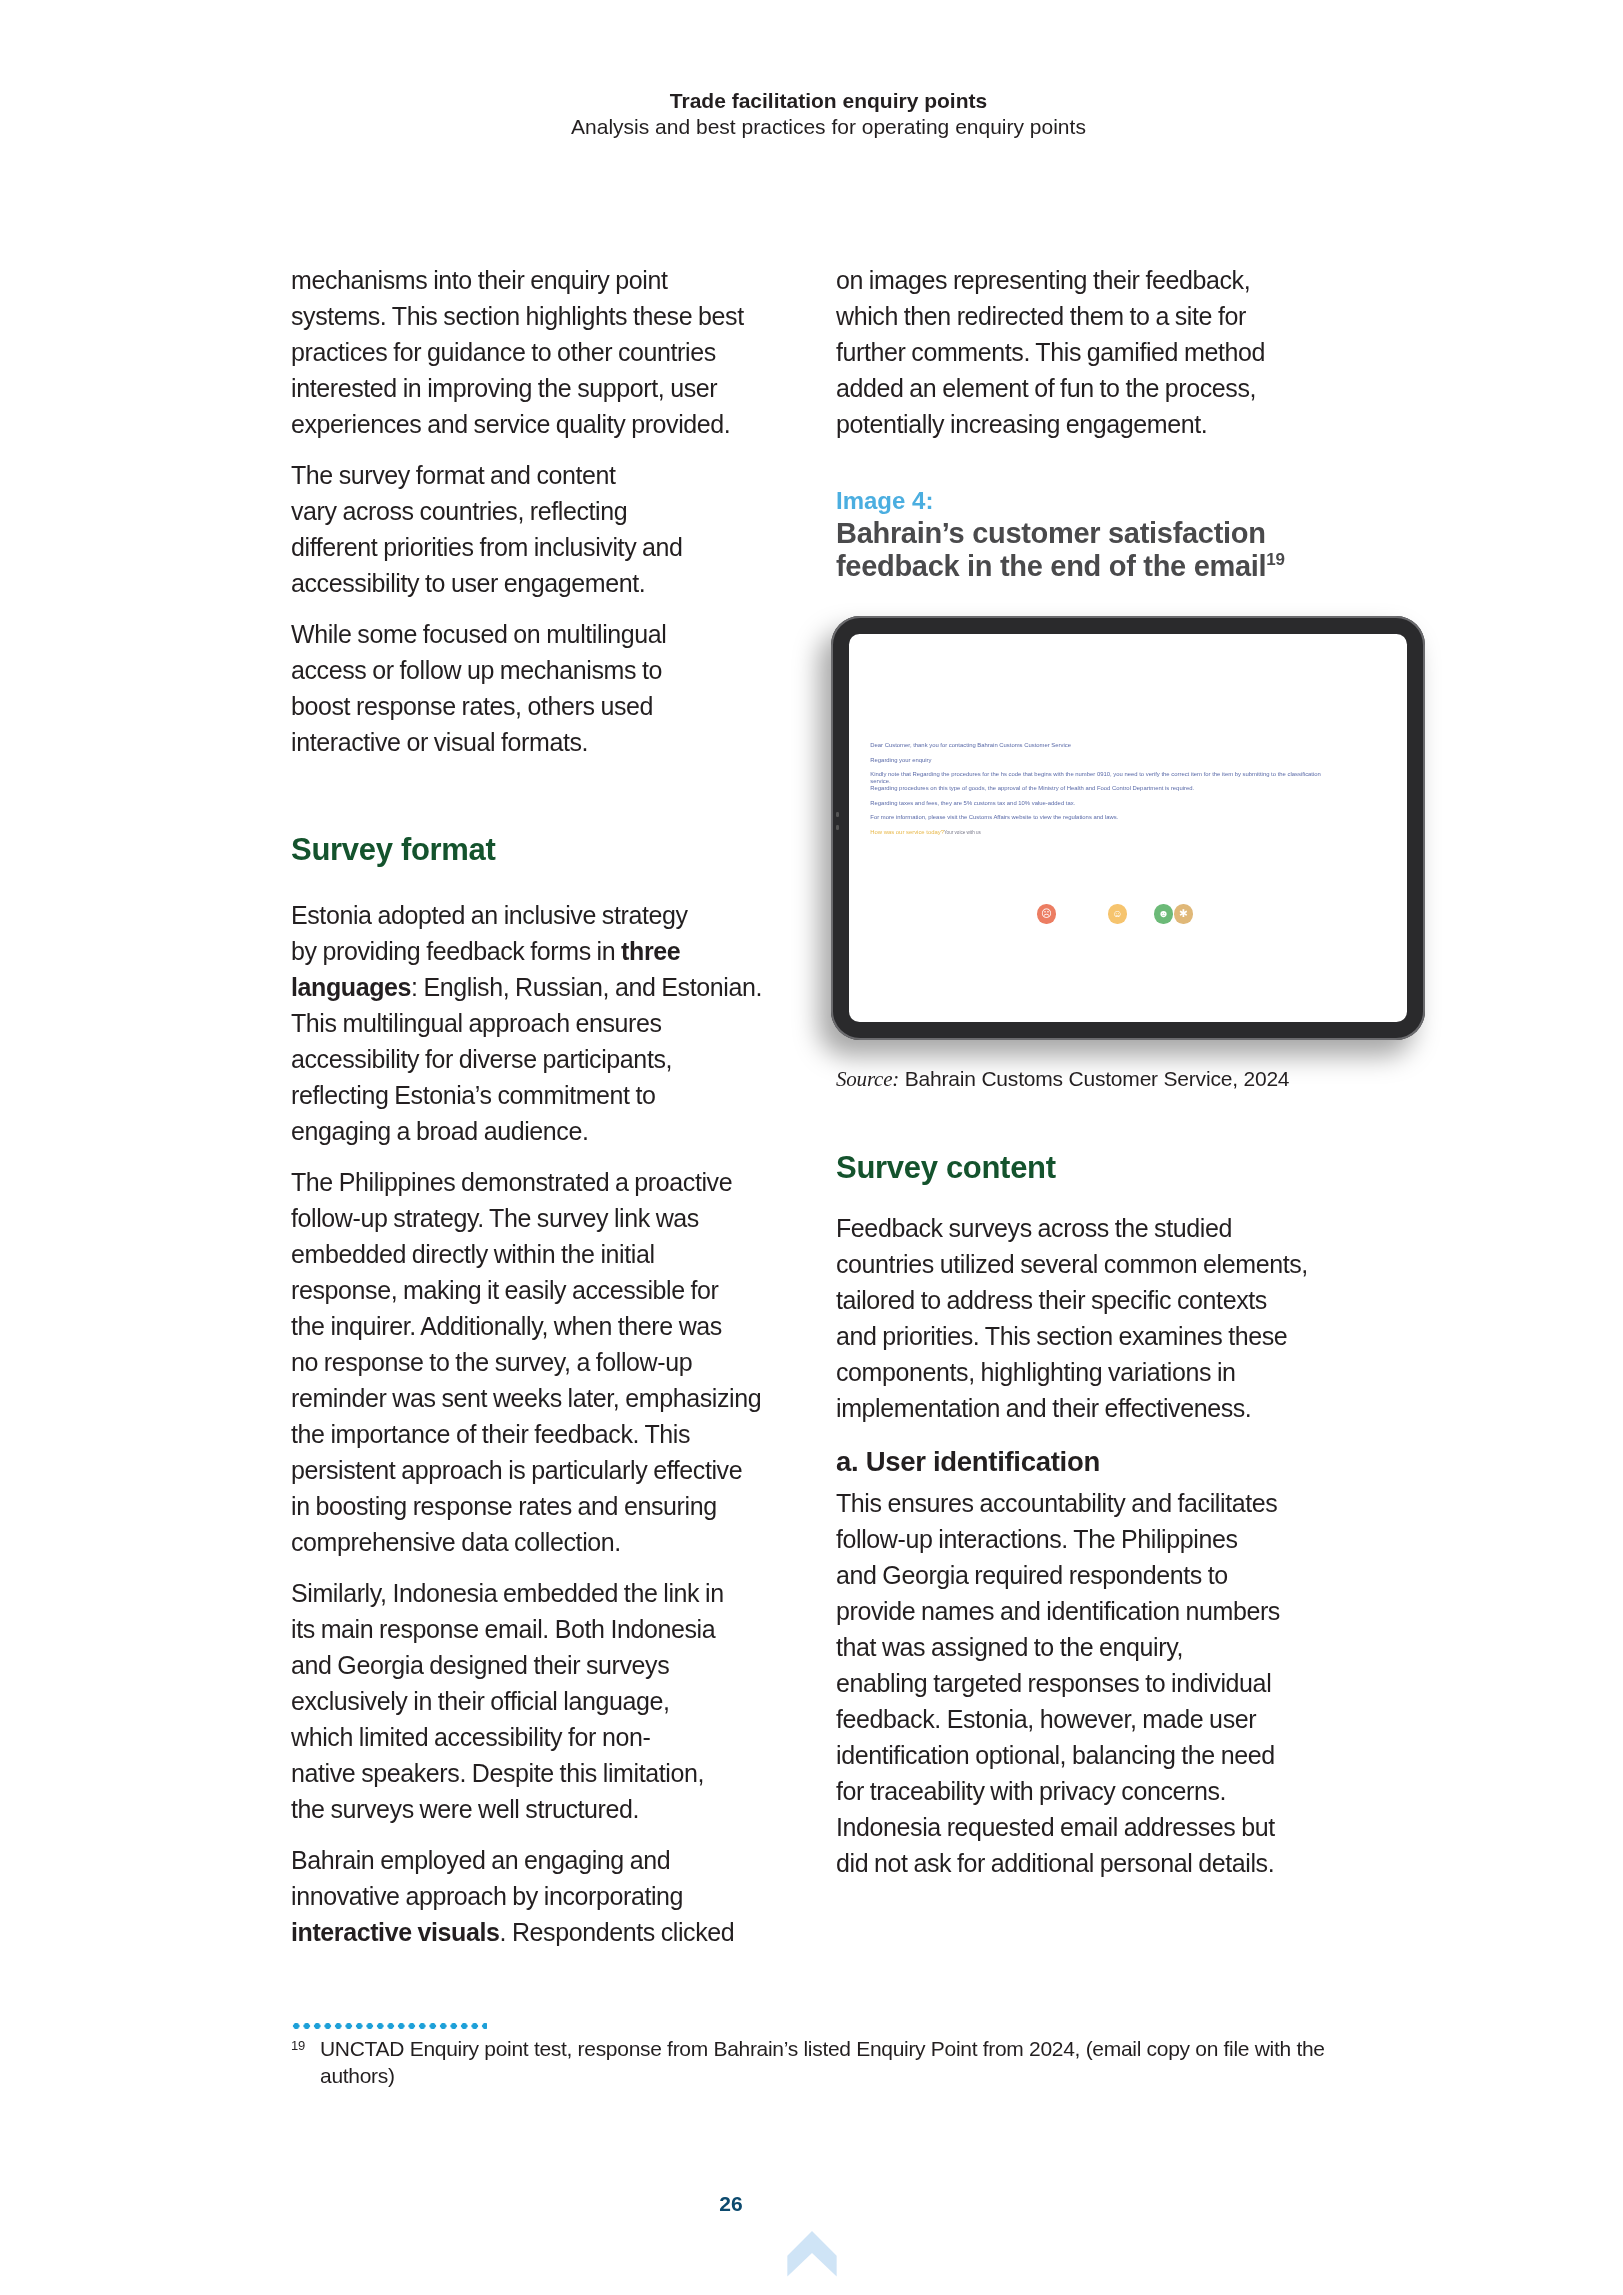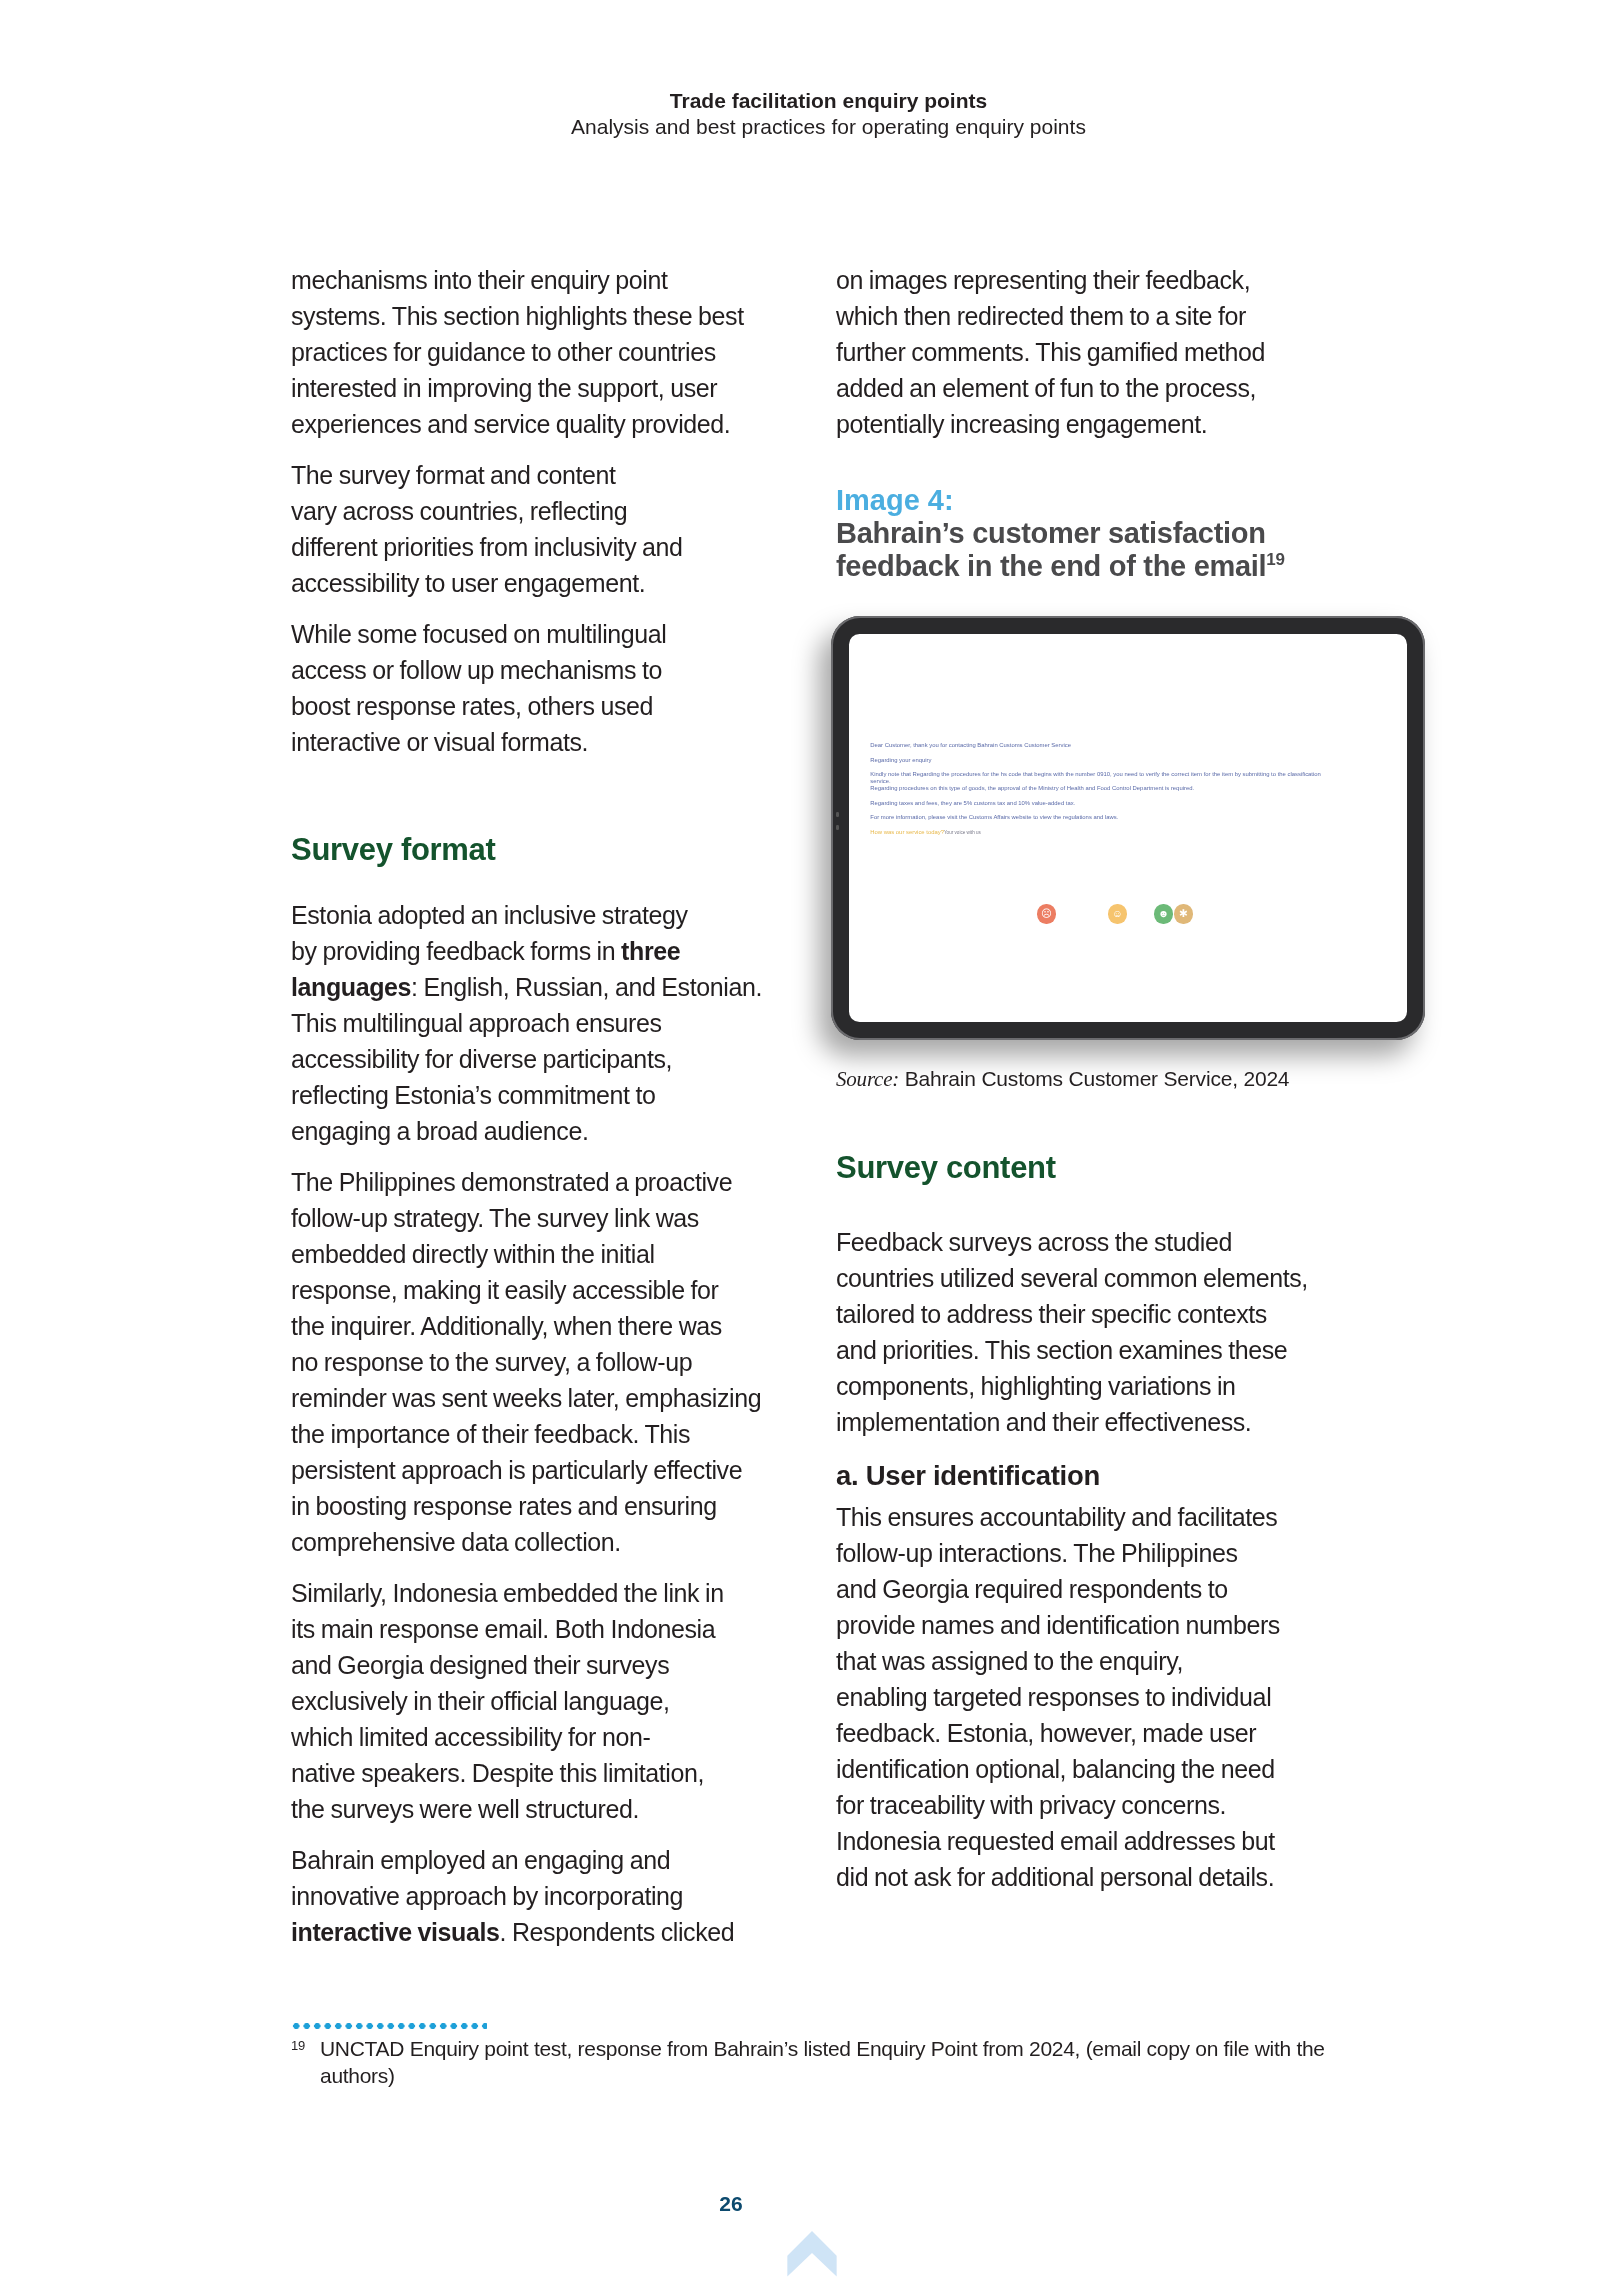--- a/index.html
+++ b/index.html
@@ -26,21 +26,21 @@
   p.body .line { display: block; white-space: nowrap; }
   b, .bold { font-weight: bold; }
 
   h2.section {
     font-size: 31px; font-weight: bold; margin: 0; color: #14532d; letter-spacing: -0.3px;
   }
   h3.subsection {
     font-size: 27.5px; font-weight: bold; margin: 0; color: #231f20; letter-spacing: -0.3px;
   }
 
-  .fig-label { font-size: 29px; font-weight: bold; color: #4baee0; line-height: 33px; }
+  .fig-label { font-size: 24px; font-weight: bold; color: #4baee0; line-height: 33px; }
   .fig-title { font-size: 29px; font-weight: bold; color: #4a4a4c; line-height: 33px; letter-spacing: -0.3px;}
   .fig-title sup { font-size: 17px; vertical-align: super; line-height: 0; }
 
   
   .tablet {
     position: absolute; left: 831px; top: 616px; width: 594px; height: 424px;
     background: #2a2a2c; border-radius: 29px;
     box-shadow: -11.8px 15.7px 26px rgba(0,0,0,0.35), inset 0 0 0 2px #6b6b6e;
   }
   .tablet .screen {
@@ -189,21 +189,21 @@
       <span class="face" style="left: 259px; background: rgb(246, 196, 110);" id="face1">☺</span>
       <span class="face" style="left: 305px; background: rgb(108, 186, 120);" id="face2">☻</span>
       <span class="face" style="left: 325px; background: rgb(224, 184, 120);" id="face3">✱</span>
     </div>
   </div>
 </div>
 
 <div class="col col-right" style="top:1067px;">
   <div class="source"><i>Source:</i><span> Bahrain Customs Customer Service, 2024</span></div>
 
-  <h2 class="section" style="margin-top:58px; margin-bottom:38px;">Survey content</h2>
+  <h2 class="section" style="margin-top:58px; margin-bottom:24px;">Survey content</h2>
 
   <p class="body">
     <span class="line">Feedback surveys across the studied</span>
     <span class="line">countries utilized several common elements,</span>
     <span class="line">tailored to address their specific contexts</span>
     <span class="line">and priorities. This section examines these</span>
     <span class="line">components, highlighting variations in</span>
     <span class="line">implementation and their effectiveness.</span>
   </p>
 

